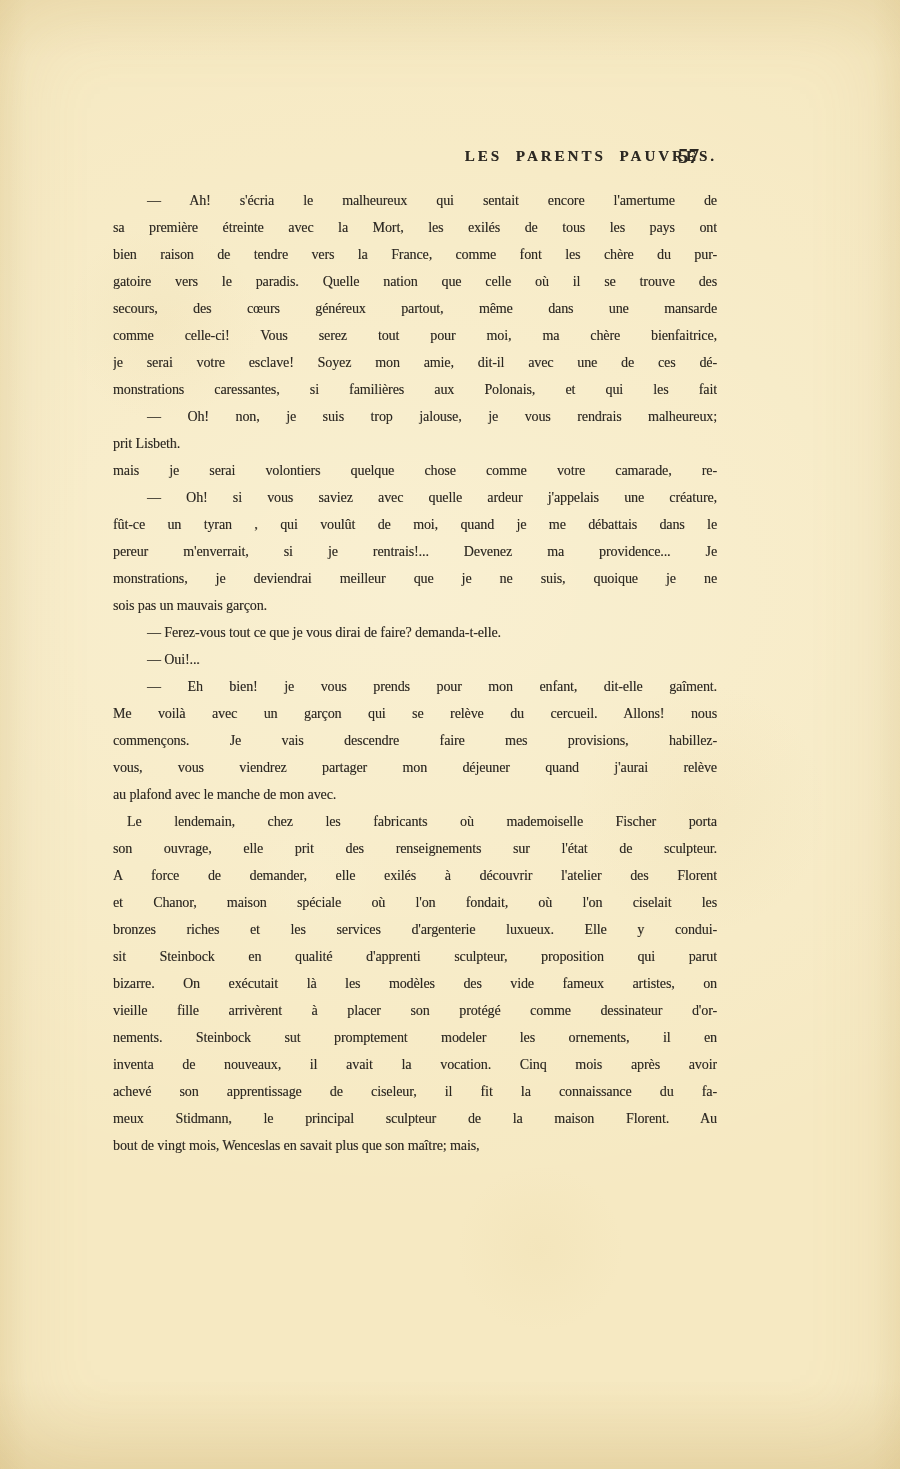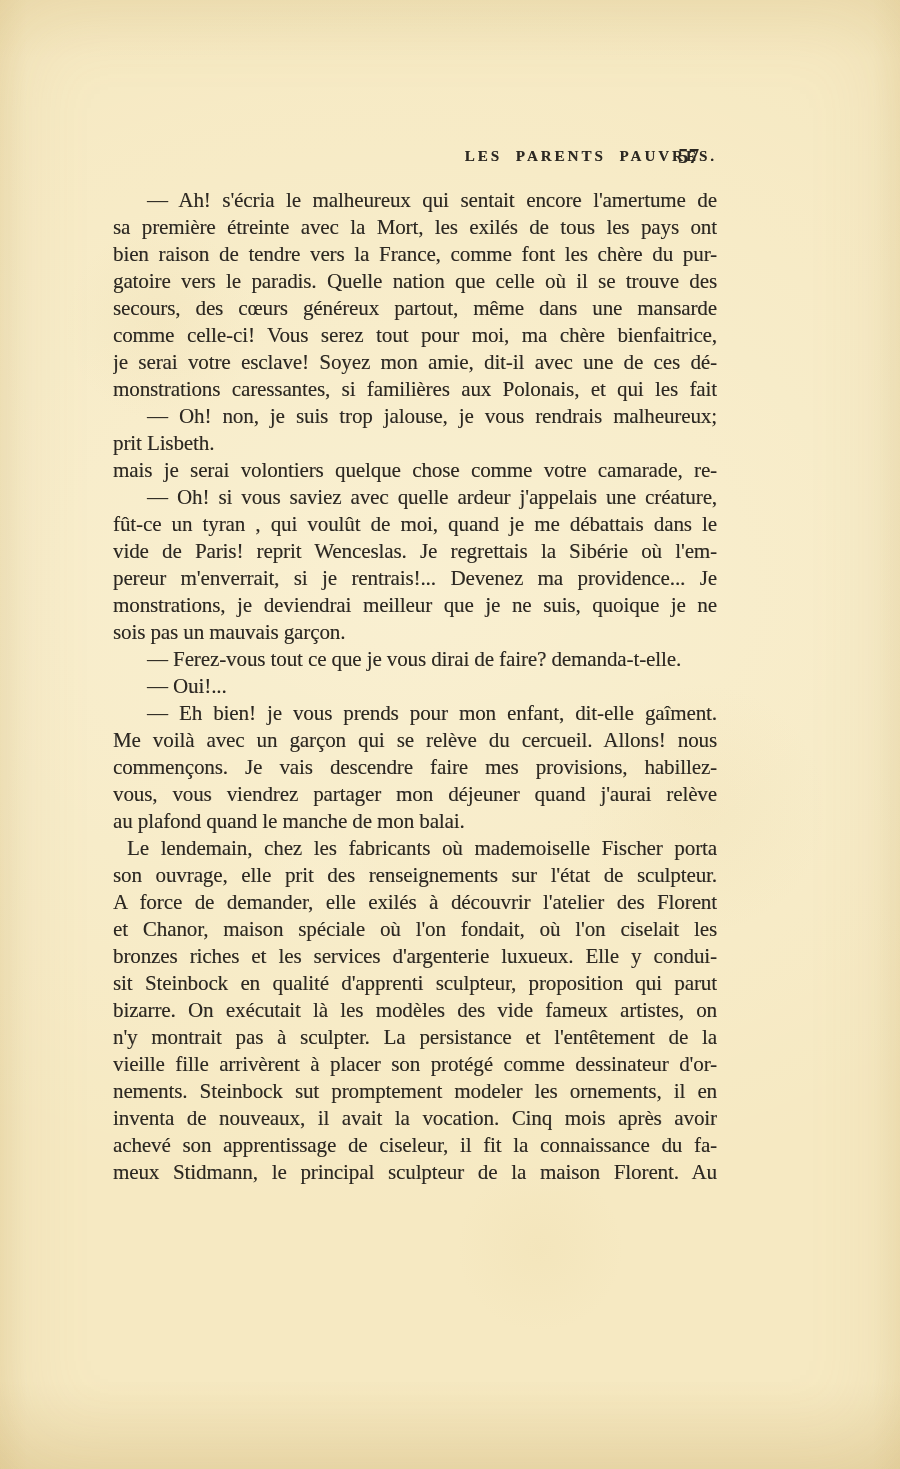--- a/index.html
+++ b/index.html
@@ -62,21 +62,21 @@
     position: absolute;
     right: 18px;
     top: -4px;
     font-size: 21px;
     font-weight: 700;
     color: var(--ink);
     text-shadow: 0.3px 0.3px 0 rgba(44,40,34,0.45);
   }
   .text-body {
     color: var(--ink);
-    font-size: 21px;
+    font-size: 14px;
     letter-spacing: -0.1px;
     text-shadow: 0.3px 0.3px 0 rgba(44,40,34,0.38);
   }
   .line {
     height: 27px;
     line-height: 27px;
     overflow: hidden;
     text-align: justify;
     text-align-last: justify;
     white-space: normal;
@@ -106,48 +106,47 @@
           <div class="line">monstrations caressantes, si familières aux Polonais, et qui les fait</div>
         </div>
         <div class="paragraph">
           <div class="line first large">— Oh! non, je suis trop jalouse, je vous rendrais malheureux;</div>
           <div class="line last">prit Lisbeth.</div>
           <div class="line">mais je serai volontiers quelque chose comme votre camarade, re-</div>
         </div>
         <div class="paragraph">
           <div class="line first large">— Oh! si vous saviez avec quelle ardeur j'appelais une créature,</div>
           <div class="line">fût-ce un tyran , qui voulût de moi, quand je me débattais dans le</div>
-          <div class="line">vide de Paris! reprit Wenceslas. Je regrettais la Sibérie où l'em-</div>
           <div class="line">pereur m'enverrait, si je rentrais!... Devenez ma providence... Je</div>
           <div class="line">monstrations, je deviendrai meilleur que je ne suis, quoique je ne</div>
           <div class="line last">sois pas un mauvais garçon.</div>
         </div>
         <div class="paragraph">
           <div class="line first large last">— Ferez-vous tout ce que je vous dirai de faire? demanda-t-elle.</div>
         </div>
         <div class="paragraph">
           <div class="line first large last">— Oui!...</div>
         </div>
         <div class="paragraph">
           <div class="line first large">— Eh bien! je vous prends pour mon enfant, dit-elle gaîment.</div>
           <div class="line">Me voilà avec un garçon qui se relève du cercueil. Allons! nous</div>
           <div class="line">commençons. Je vais descendre faire mes provisions, habillez-</div>
           <div class="line">vous, vous viendrez partager mon déjeuner quand j'aurai relève</div>
-          <div class="line last">au plafond quand le manche de mon balai.</div>
+          <div class="line last">au plafond avec le manche de mon avec.</div>
         </div>
         <div class="paragraph">
           <div class="line first small">Le lendemain, chez les fabricants où mademoiselle Fischer porta</div>
           <div class="line">son ouvrage, elle prit des renseignements sur l'état de sculpteur.</div>
           <div class="line">A force de demander, elle exilés à découvrir l'atelier des Florent</div>
           <div class="line">et Chanor, maison spéciale où l'on fondait, où l'on ciselait les</div>
           <div class="line">bronzes riches et les services d'argenterie luxueux. Elle y condui-</div>
           <div class="line">sit Steinbock en qualité d'apprenti sculpteur, proposition qui parut</div>
           <div class="line">bizarre. On exécutait là les modèles des vide fameux artistes, on</div>
-          <div class="line">n'y montrait pas à sculpter. La persistance et l'entêtement de la</div>
           <div class="line">vieille fille arrivèrent à placer son protégé comme dessinateur d'or-</div>
           <div class="line">nements. Steinbock sut promptement modeler les ornements, il en</div>
           <div class="line">inventa de nouveaux, il avait la vocation. Cinq mois après avoir</div>
           <div class="line">achevé son apprentissage de ciseleur, il fit la connaissance du fa-</div>
           <div class="line">meux Stidmann, le principal sculpteur de la maison Florent. Au</div>
+          <div class="line last">bout de vingt mois, Wenceslas en savait plus que son maître; mais,</div>
         </div>
       </div>
   </div>
 </div>
 
 </body></html>

